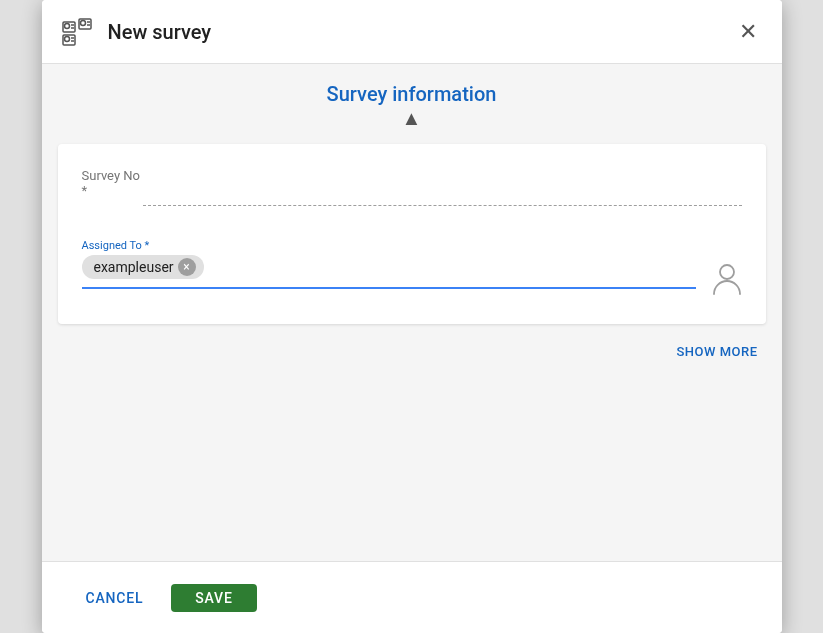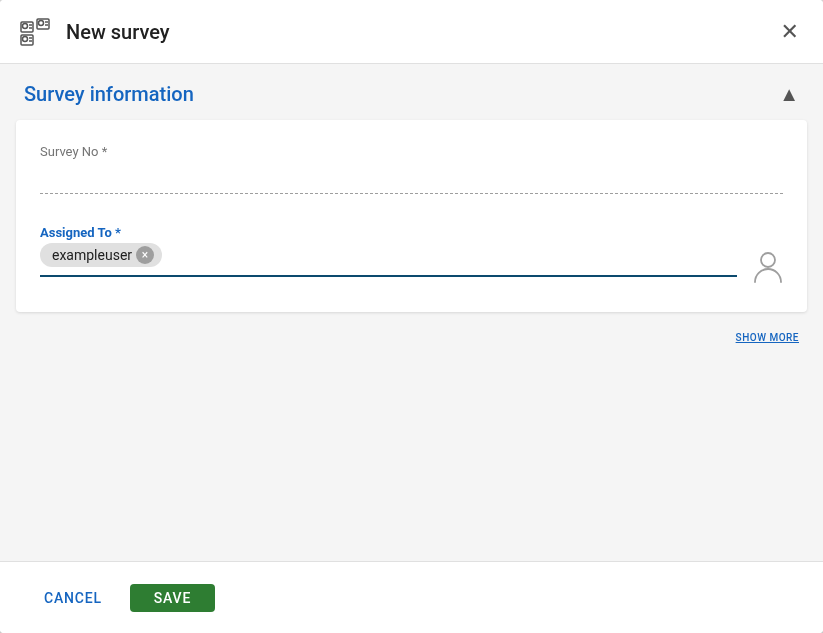--- a/index.html
+++ b/index.html
@@ -13,21 +13,21 @@
       background: #e0e0e0;
       display: flex;
       align-items: center;
       justify-content: center;
       width: 823px;
       height: 633px;
       overflow: hidden;
     }
 
     .dialog {
-      width: 823px;
+      width: 740px;
       height: 633px;
       background: #fff;
       display: flex;
       flex-direction: column;
       border-radius: 4px;
       box-shadow: 0 4px 20px rgba(0,0,0,0.3);
       overflow: hidden;
     }
 
     
@@ -74,20 +74,21 @@
       overflow-y: auto;
       padding: 0;
     }
 
     
     .section-header {
       display: flex;
       align-items: center;
       justify-content: space-between;
       padding: 18px 24px 14px 24px;
+      flex-direction: column;
     }
 
     .section-title {
       font-size: 20px;
       font-weight: 500;
       color: #1565c0;
     }
 
     .section-collapse-btn {
       background: none;
@@ -110,21 +111,21 @@
 
     .form-row {
       display: flex;
       gap: 32px;
       margin-bottom: 28px;
     }
 
     .form-field {
       flex: 1;
       display: flex;
-      flex-direction: column;
+      flex-direction: row;
     }
 
     .form-label {
       font-size: 13px;
       color: #757575;
       margin-bottom: 8px;
     }
 
     .form-input {
       border: none;
@@ -142,31 +143,31 @@
       display: flex;
       align-items: flex-start;
       gap: 16px;
     }
 
     .assigned-field {
       flex: 1;
     }
 
     .assigned-label {
-      font-size: 13px;
+      font-size: 11px;
       color: #1565c0;
       margin-bottom: 16px;
-      font-weight: 700;
+      font-weight: 400;
     }
 
     .assigned-input-wrapper {
       display: flex;
       align-items: center;
       flex-wrap: wrap;
-      border-bottom: 2px solid #0c4a6e;
+      border-bottom: 2px solid #3b82f6;
       padding-bottom: 6px;
       gap: 6px;
       min-height: 36px;
     }
 
     .chip {
       display: inline-flex;
       align-items: center;
       background: #e0e0e0;
       border-radius: 16px;
@@ -203,25 +204,24 @@
       display: flex;
       justify-content: flex-end;
       padding: 8px 24px 12px 24px;
     }
 
     .show-more-btn {
       background: none;
       border: none;
       cursor: pointer;
       color: #1565c0;
-      font-size: 10px;
+      font-size: 13px;
       font-weight: 500;
       letter-spacing: 0.5px;
       text-transform: uppercase;
-      text-decoration: underline;
     }
 
     
     .dialog-footer {
       display: flex;
       align-items: center;
       padding: 16px 24px;
       background: #fff;
       border-top: 1px solid #e0e0e0;
       gap: 8px;

